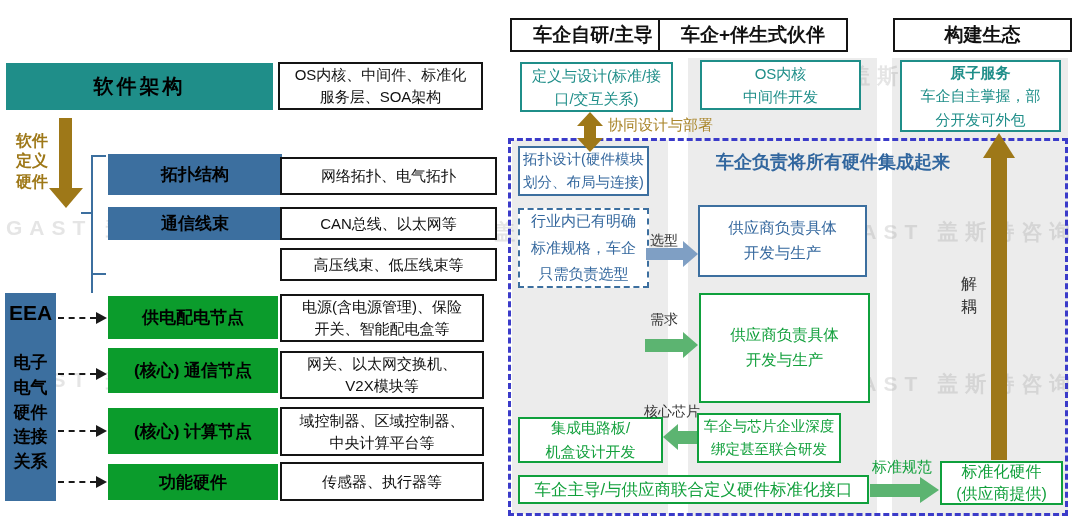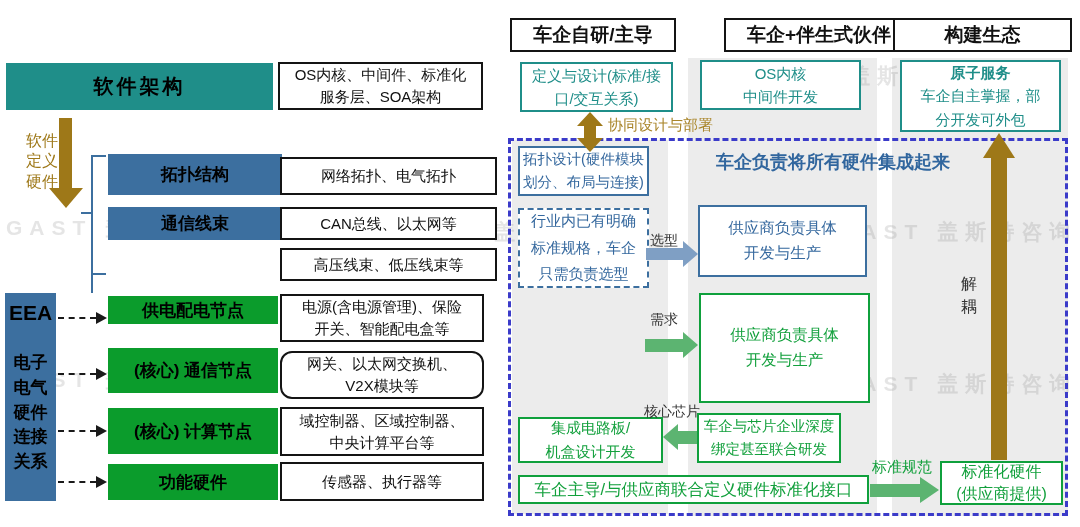--- a/index.html
+++ b/index.html
@@ -50,21 +50,21 @@
   <span class="wm" style="left:6px;top:366px;">GAST 盖斯特咨询</span>
   <span class="wm" style="left:750px;top:62px;">GAST 盖斯特咨询</span>
   <span class="wm" style="left:838px;top:218px;">GAST 盖斯特咨询</span>
   <span class="wm" style="left:838px;top:370px;">GAST 盖斯特咨询</span>
   <span class="wm" style="left:395px;top:218px;">GAST 盖斯特咨询</span>
 
   <div class="box fill teal-f" style="left:6px;top:63px;width:267px;height:47px;font-size:20px;letter-spacing:3px;">软件架构</div>
   <div class="box desc" style="left:278px;top:62px;width:205px;height:48px;">OS内核、中间件、标准化
 服务层、SOA架构</div>
 
-  <div class="lbl" style="left:26px;top:131px;color:#9E7818;font-size:16px;font-weight:normal;line-height:1.28;">软件
+  <div class="lbl" style="left:16px;top:131px;color:#9E7818;font-size:16px;font-weight:bold;line-height:1.28;">软件
 定义
 硬件</div>
 
   <div class="shaft gold" style="left:59px;top:118px;width:13px;height:72px;"></div>
   <div class="tri" style="left:49px;top:188px;border-left:17px solid transparent;border-right:17px solid transparent;border-top:20px solid #9E7818;"></div>
 
   <div class="line" style="left:91px;top:155px;height:138px;border-left:2px solid #3C6F9F;"></div>
   <div class="line" style="left:91px;top:155px;width:15px;border-top:2px solid #3C6F9F;"></div>
   <div class="line" style="left:91px;top:273px;width:15px;border-top:2px solid #3C6F9F;"></div>
   <div class="line" style="left:81px;top:212px;width:10px;border-top:2px solid #3C6F9F;"></div>
@@ -86,34 +86,34 @@
 
   <div class="line" style="left:58px;top:317px;width:38px;border-top:2px dashed #1a1a1a;"></div>
   <div class="tri" style="left:96px;top:312px;border-top:6px solid transparent;border-bottom:6px solid transparent;border-left:11px solid #1a1a1a;"></div>
   <div class="line" style="left:58px;top:373px;width:38px;border-top:2px dashed #1a1a1a;"></div>
   <div class="tri" style="left:96px;top:368px;border-top:6px solid transparent;border-bottom:6px solid transparent;border-left:11px solid #1a1a1a;"></div>
   <div class="line" style="left:58px;top:430px;width:38px;border-top:2px dashed #1a1a1a;"></div>
   <div class="tri" style="left:96px;top:425px;border-top:6px solid transparent;border-bottom:6px solid transparent;border-left:11px solid #1a1a1a;"></div>
   <div class="line" style="left:58px;top:481px;width:38px;border-top:2px dashed #1a1a1a;"></div>
   <div class="tri" style="left:96px;top:476px;border-top:6px solid transparent;border-bottom:6px solid transparent;border-left:11px solid #1a1a1a;"></div>
 
-  <div class="box fill green-f" style="left:108px;top:296px;width:170px;height:28px;font-size:17px;">供电配电节点</div>
+  <div class="box fill green-f" style="left:108px;top:296px;width:170px;height:43px;font-size:17px;">供电配电节点</div>
   <div class="box desc" style="left:280px;top:294px;width:204px;height:48px;">电源(含电源管理)、保险
 开关、智能配电盒等</div>
   <div class="box fill green-f" style="left:108px;top:348px;width:170px;height:45px;font-size:17px;">(核心) 通信节点</div>
-  <div class="box desc" style="left:280px;top:351px;width:204px;height:48px;border-radius:12px;">网关、以太网交换机、
+  <div class="box desc" style="left:280px;top:351px;width:204px;height:48px;">网关、以太网交换机、
 V2X模块等</div>
   <div class="box fill green-f" style="left:108px;top:408px;width:170px;height:46px;font-size:17px;">(核心) 计算节点</div>
   <div class="box desc" style="left:280px;top:407px;width:204px;height:49px;">域控制器、区域控制器、
 中央计算平台等</div>
   <div class="box fill green-f" style="left:108px;top:464px;width:170px;height:36px;font-size:17px;">功能硬件</div>
   <div class="box desc" style="left:280px;top:462px;width:204px;height:39px;">传感器、执行器等</div>
 
   <div class="box hdr" style="left:510px;top:18px;width:166px;height:34px;">车企自研/主导</div>
-  <div class="box hdr" style="left:724px;top:18px;width:190px;height:34px;">车企+伴生式伙伴</div>
+  <div class="box hdr" style="left:658px;top:18px;width:190px;height:34px;">车企+伴生式伙伴</div>
   <div class="box hdr" style="left:893px;top:18px;width:179px;height:34px;">构建生态</div>
 
   <div class="box teal-o" style="left:520px;top:62px;width:153px;height:50px;">定义与设计(标准/接
 口/交互关系)</div>
   <div class="box teal-o" style="left:700px;top:60px;width:161px;height:50px;">OS内核
 中间件开发</div>
   <div class="box teal-o atomic" style="left:900px;top:60px;width:161px;height:72px;">
     <span class="atomic-t">原子服务</span>
     <span>车企自主掌握，部
 分开发可外包</span>

